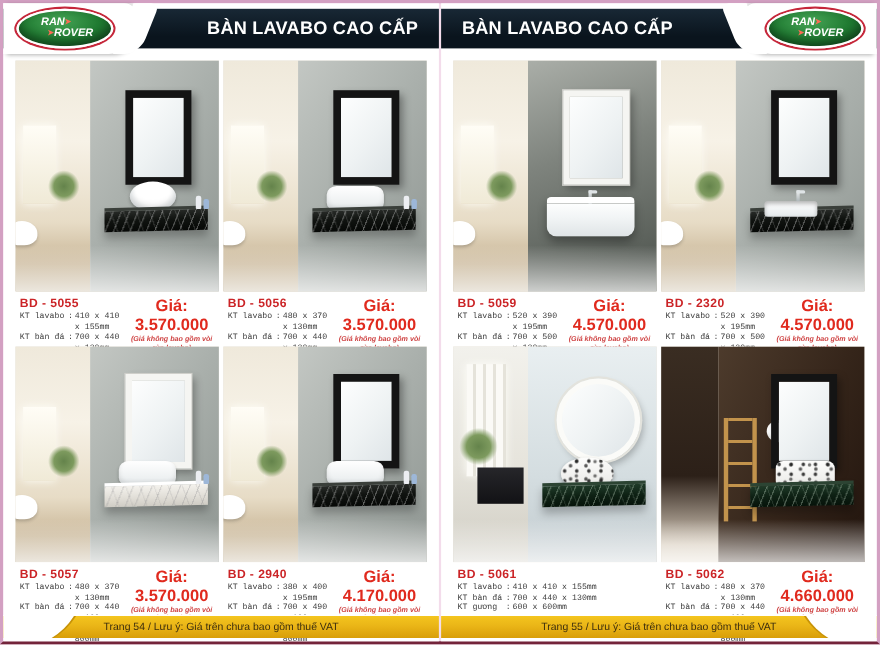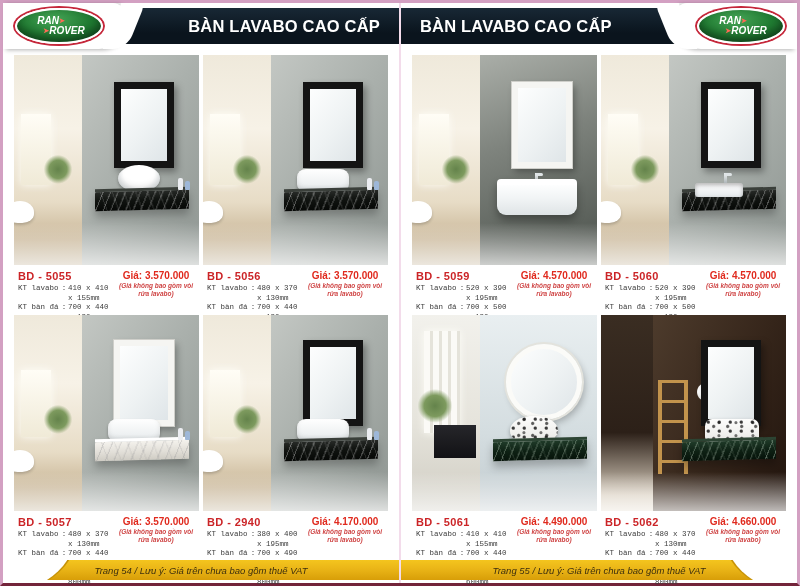--- a/index.html
+++ b/index.html
@@ -40,21 +40,21 @@
   
   .grid{display:grid;grid-template-columns:1fr 1fr;column-gap:4px;row-gap:4px;padding:6px 11px 0;}
   .card{display:flex;flex-direction:column;}
   .info{height:46px;padding:5px 0 0 4px;display:flex;}
   .row2 .info{height:42px;}
   .info-left{flex:1.05;min-width:0;}
   .code{color:var(--accent);font-weight:bold;font-size:11px;letter-spacing:.4px;margin-bottom:2px;}
   .spec{display:grid;grid-template-columns:42px 8px 1fr;font-size:7.5px;color:#3c3c3c;line-height:9.5px;font-family:Liberation Mono, monospace;}
   .spec .colon{text-align:center;}
   .info-right{flex:.95;text-align:center;}
-  .price{color:var(--price-red);font-weight:bold;font-size:10px;margin-bottom:1px;}
+  .price{color:var(--price-red);font-weight:bold;font-size:15px;margin-bottom:1px;}
   .note{color:var(--note-red);font-style:italic;font-weight:bold;font-size:6.5px;line-height:7.5px;
         max-width:84px;margin:0 auto;}
 
   
   .photo{position:relative;overflow:hidden;height:210px;background:#e7e3da;flex:none;}
   .row2 .photo{height:196px;}
   .photo::after{content:'';position:absolute;left:0;right:0;bottom:0;height:20%;
         background:linear-gradient(180deg,rgba(255,255,255,0),rgba(255,255,255,.7));pointer-events:none;}
   .side{position:absolute;top:0;bottom:0;left:0;width:37%;
         background:linear-gradient(180deg,#efe9db 0%,#f7f2e7 35%,#e7dcc6 70%,#c9b697 88%,#bfae90 100%);}
@@ -143,21 +143,21 @@
         background:repeating-linear-gradient(180deg,#c2934c 0 3px,transparent 3px 20px);}
   .orb{display:none;}
   .wall-brown .orb{display:block;position:absolute;left:52%;top:34%;width:22px;height:20px;border-radius:50%;
         background:radial-gradient(circle at 38% 32%,#fff 0 40%,#d9d9d6 70%,#6a6a66 100%);
         box-shadow:inset -3px 2px 0 rgba(30,30,30,.4);}
 
   
   .p-footer{margin-top:auto;position:relative;height:21px;flex:none;overflow:hidden;
         background:linear-gradient(180deg,#f4c51e 0%,var(--gold) 45%,#d89e08 100%);
         display:flex;align-items:center;justify-content:center;border-top:1px solid #fff;}
-  .p-footer .ftext{position:relative;z-index:2;font-size:9.5px;font-style:italic;color:#3d2f0e;}
+  .p-footer .ftext{position:relative;z-index:2;font-size:9.5px;color:#3d2f0e;}
   .p-footer::before{content:'';position:absolute;top:-8px;width:92px;height:36px;background:#fff;z-index:1;}
   .page-left .p-footer::before{left:-34px;transform:skewX(-32deg);border-radius:0 10px 30px 0;box-shadow:2px 0 0 #c79308;}
   .page-right .p-footer::before{right:-34px;transform:skewX(32deg);border-radius:10px 0 0 30px;box-shadow:-2px 0 0 #c79308;}
 </style>
 </head>
 <body>
 
 <div class="frame">
 
   <section class="page page-left">
@@ -417,21 +417,21 @@
       <div class="wall"></div>
 
       <div class="mirror"></div>
       <div class="faucet"></div>
       <div class="sink"></div>
       <div class="counter"></div>
 
     </div>
     <div class="info">
       <div class="info-left">
-        <div class="code">BD - 5060</div>
+        <div class="code">BD - 2320</div>
         <div class="spec">
           <span>KT lavabo</span>
           <span class="colon">:</span>
           <span>520 x 390 x 195mm</span>
         </div>
         <div class="spec">
           <span>KT bàn đá</span>
           <span class="colon">:</span>
           <span>700 x 500 x 130mm</span>
         </div>
@@ -474,24 +474,20 @@
         <div class="spec">
           <span>KT bàn đá</span>
           <span class="colon">:</span>
           <span>700 x 440 x 130mm</span>
         </div>
         <div class="spec">
           <span>KT gương</span>
           <span class="colon">:</span>
           <span>600 x 600mm</span>
         </div>
-      </div>
-      <div class="info-right">
-        <div class="price">Giá: 4.490.000</div>
-        <div class="note">(Giá không bao gồm vòi rửa lavabo)</div>
       </div>
     </div>
   </div>
         <div class="card row2">
     <div class="photo wall-brown mirror-black sink-patternrect counter-green side-none">
       <div class="side">
         
         
         
         

